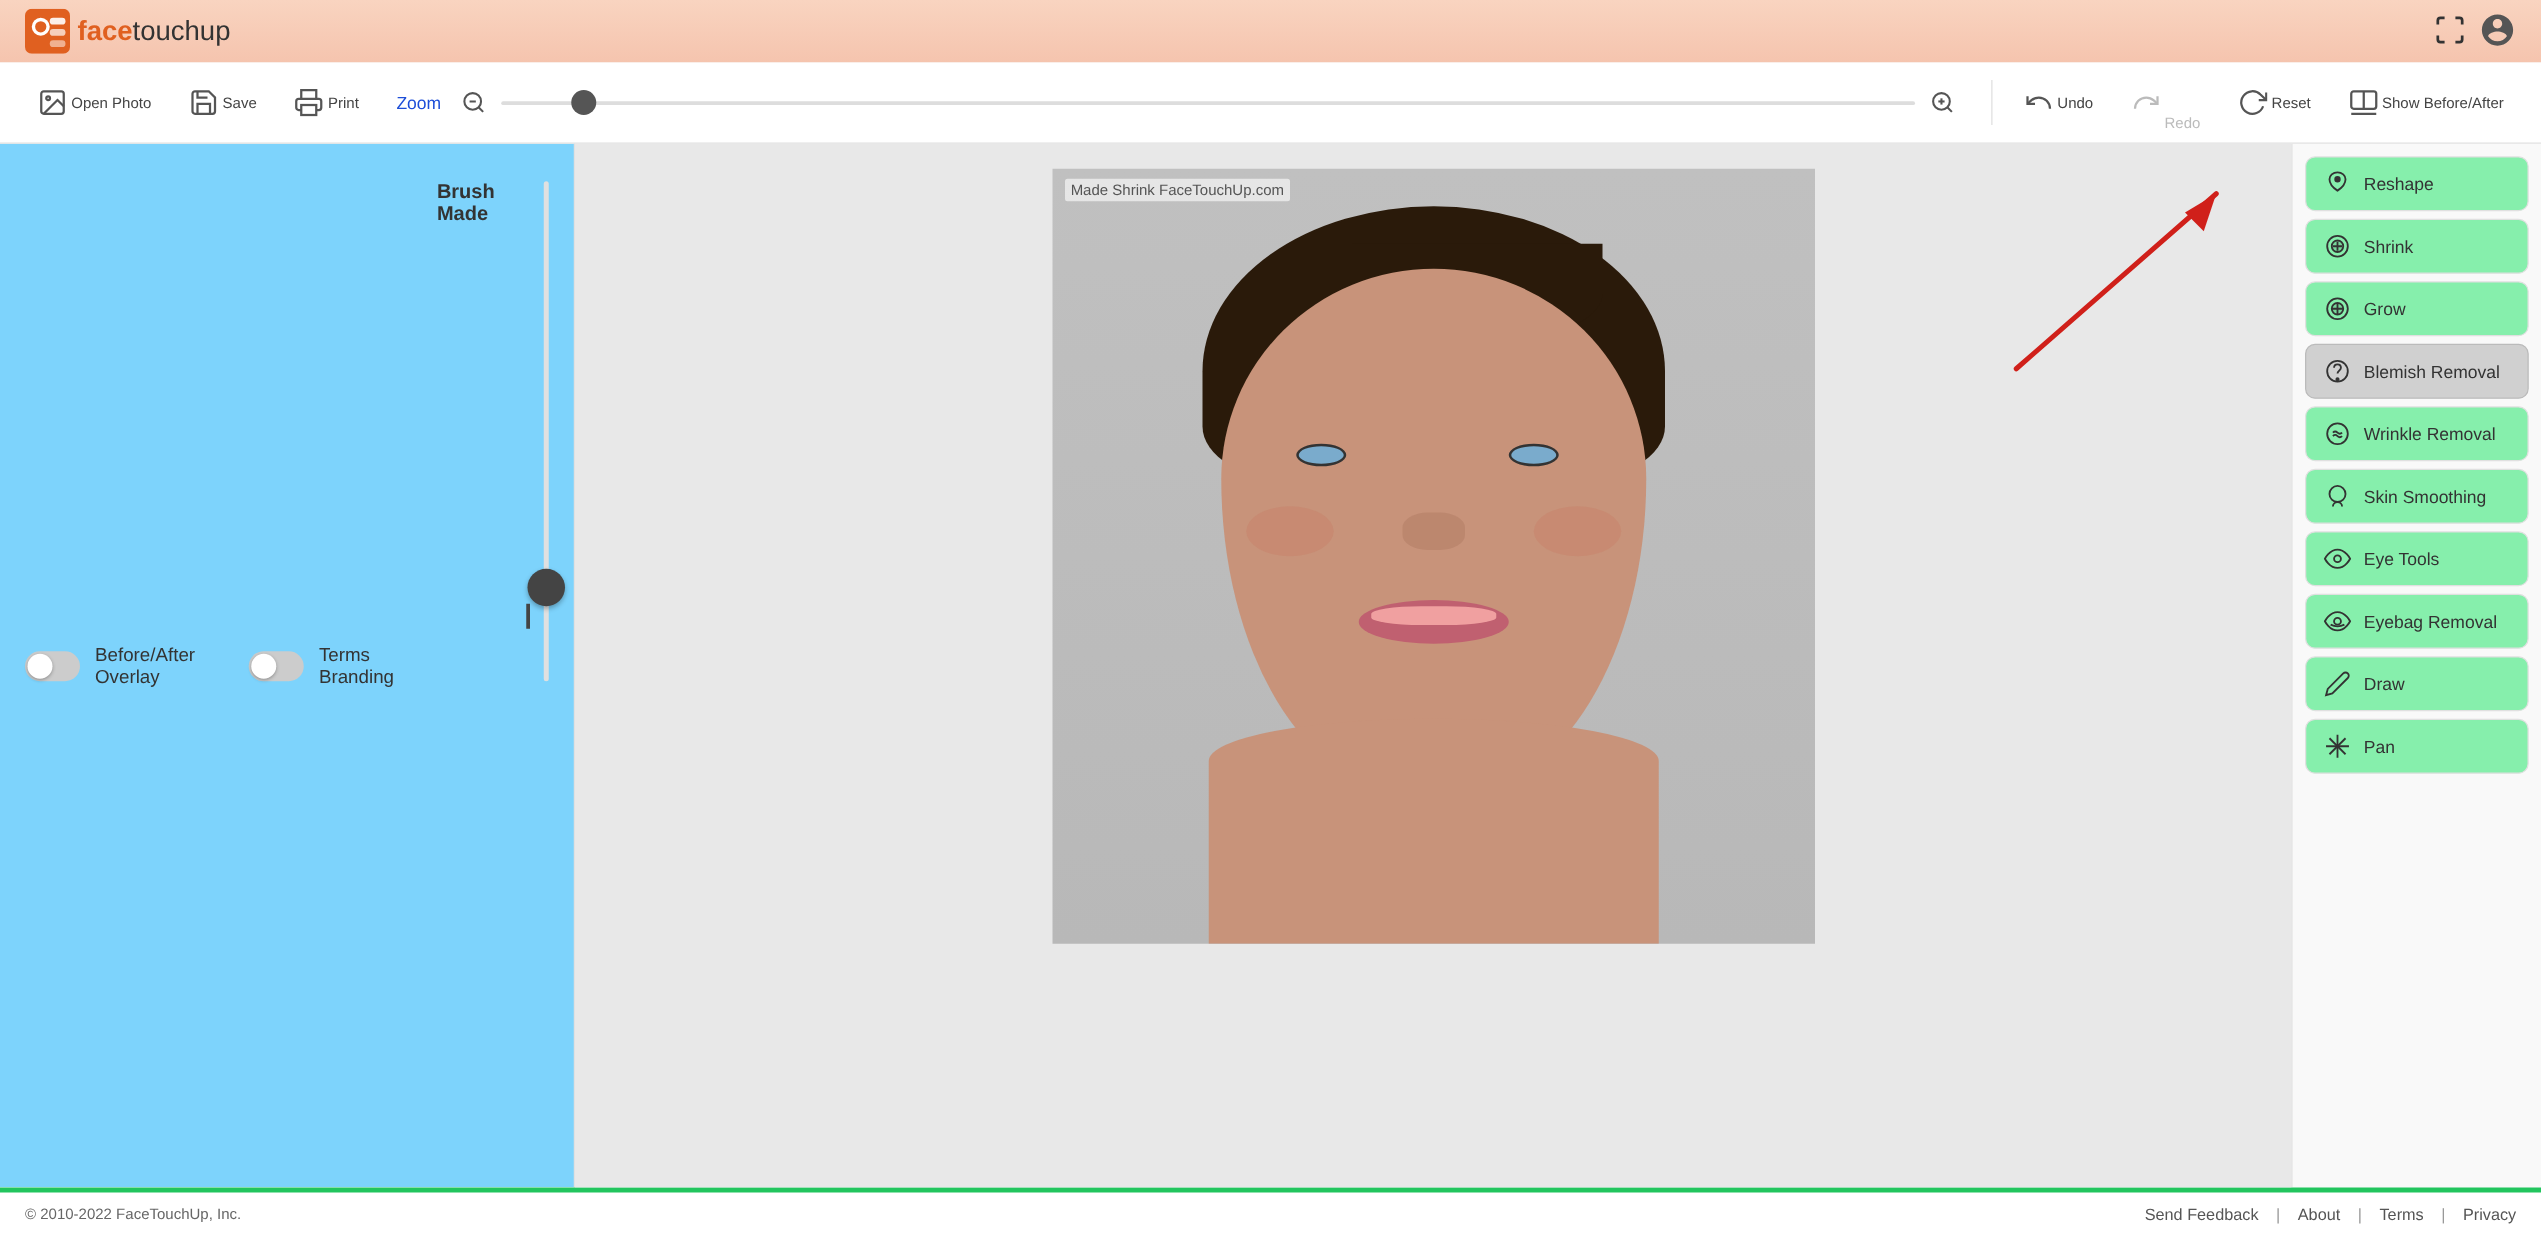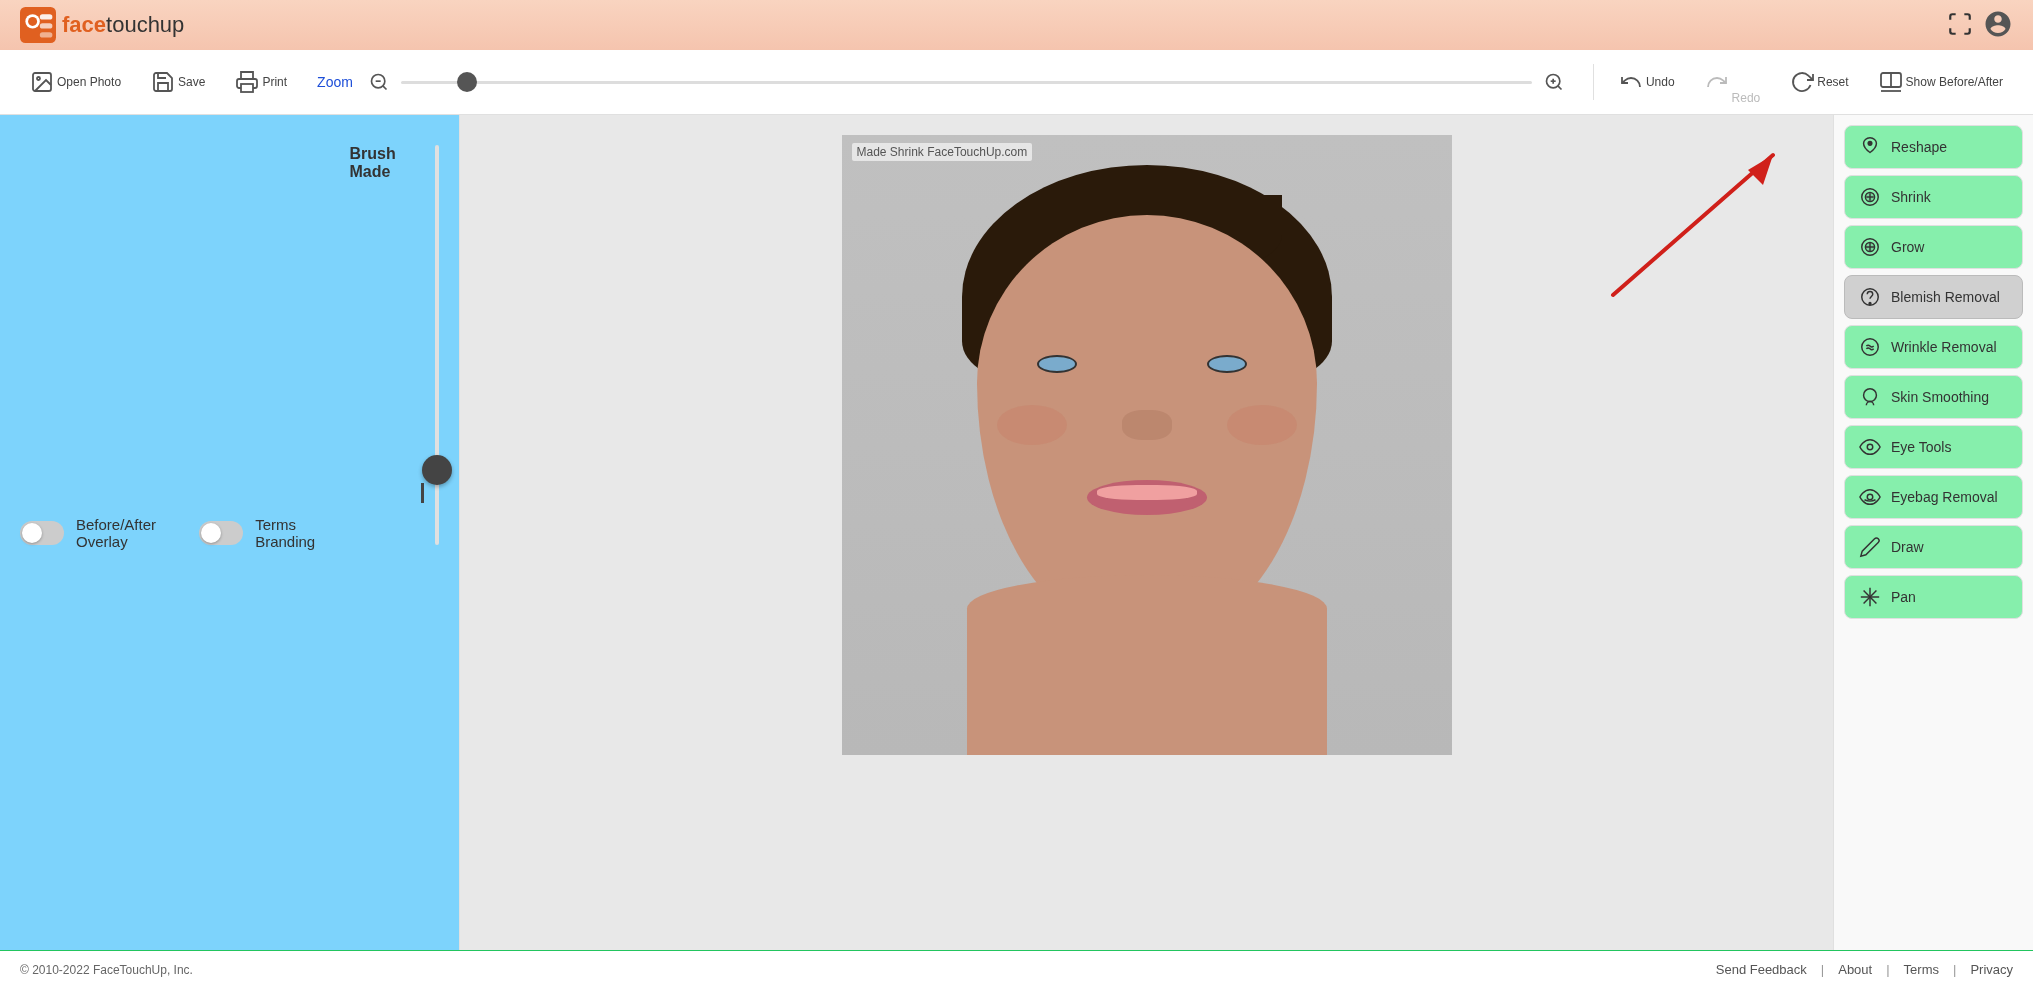--- a/index.html
+++ b/index.html
@@ -273,21 +273,21 @@
       position: absolute;
       top: 100px;
       right: 215px;
       pointer-events: none;
       z-index: 10;
     }
 
     
     .footer {
       background: #fff;
-      border-top: 1px solid #22c55e;
+      border-top: 4px solid #22c55e;
       padding: 8px 20px;
       display: flex;
       justify-content: space-between;
       align-items: center;
       height: 38px;
       flex-shrink: 0;
     }
     .footer-left { font-size: 12px; color: #666; }
     .footer-right { display: flex; gap: 14px; font-size: 13px; color: #555; }
     .footer-link { cursor: pointer; color: #555; }

